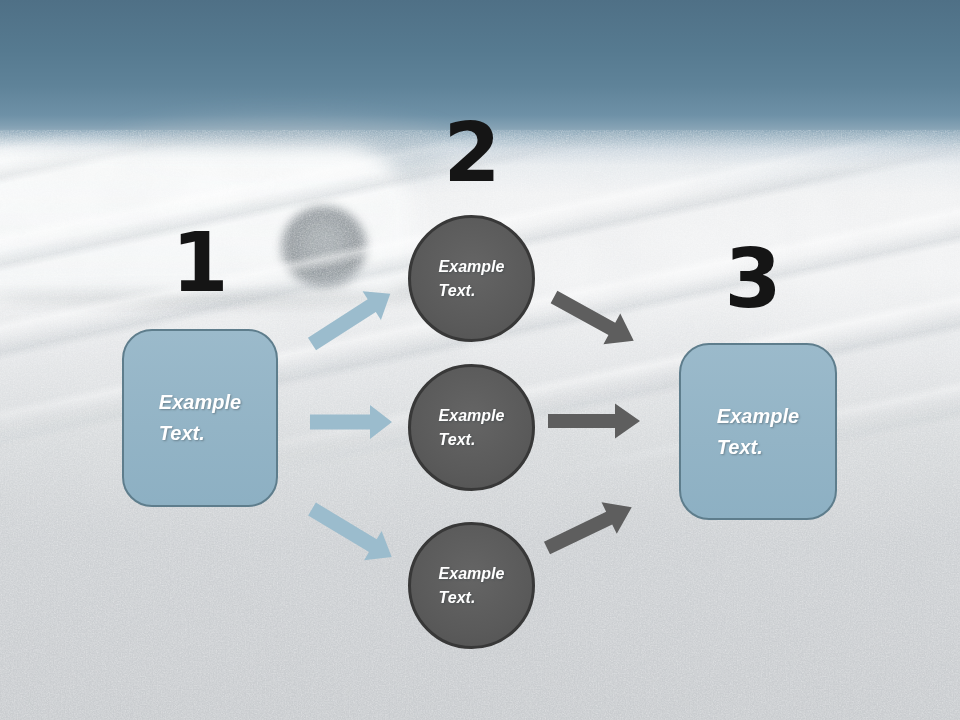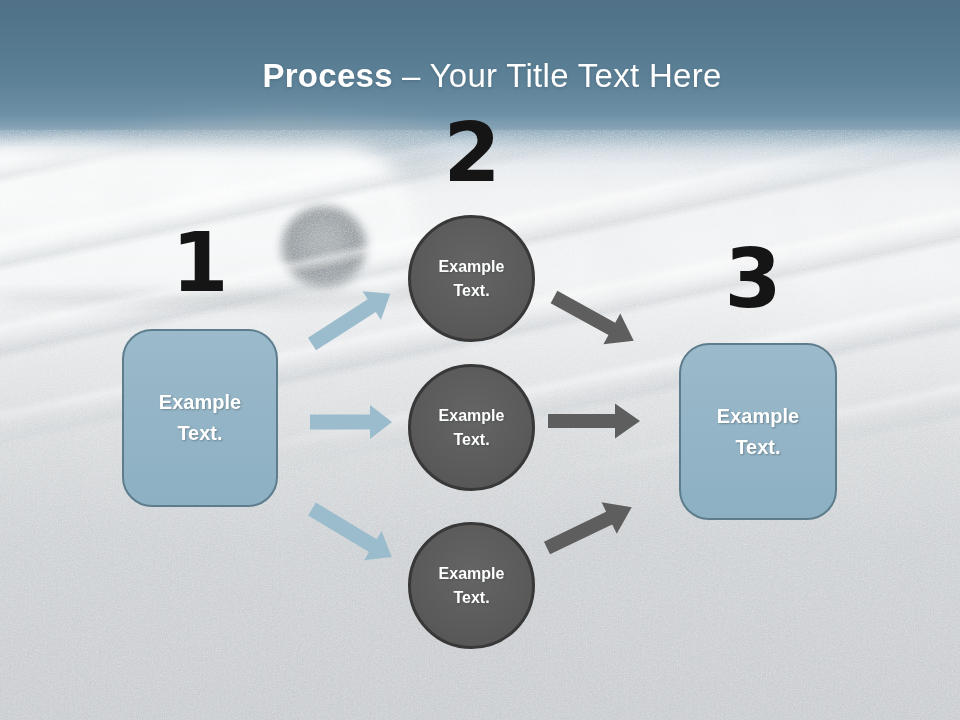--- a/index.html
+++ b/index.html
@@ -73,22 +73,22 @@
   .circle{
     position:absolute;box-sizing:border-box;width:127px;height:127px;
     background:radial-gradient(circle at 50% 42%, #656565 0%, #5a5a5a 62%, #515151 100%);
     border:3px solid #383838;border-radius:50%;
     display:flex;align-items:center;justify-content:center;
   }
   .c1{left:408px;top:215px;}
   .c2{left:408px;top:364px;}
   .c3{left:408px;top:522px;}
   .label{
-    white-space:pre-line;color:#ffffff;font-weight:bold;
-    font-size:20px;line-height:1.55;text-align:center;
+    white-space:pre-line;color:#ffffff;font-weight:bold;font-style:italic;
+    font-size:20px;line-height:1.55;text-align:left;
     text-shadow:1px 1px 2px rgba(50,60,65,.4);
   }
   .label.sm{font-size:16px;line-height:1.5;}
   
   .arrows{position:absolute;left:0;top:0;pointer-events:none;}
   .arrow-blue{fill:#9bbccd;}
   .arrow-gray{fill:#5e5e5e;}
 </style>
 </head>
 <body>
@@ -110,23 +110,20 @@
         <filter id="patches" x="0" y="0" width="100%" height="100%">
           <feTurbulence type="fractalNoise" baseFrequency="0.012" numOctaves="3" seed="8" stitchTiles="stitch"></feTurbulence>
           <feColorMatrix type="matrix" values="0 0 0 0 0.55  0 0 0 0 0.57  0 0 0 0 0.59  0.9 0 0 0 -0.35"></feColorMatrix>
         </filter>
       </defs>
       <rect width="960" height="590" filter="url(#patches)" opacity="0.18"></rect>
       <rect width="960" height="590" filter="url(#speckle)" opacity="0.45"></rect>
     </svg>
   </div>
 
-  <div class="title">
-    <span class="t-bold">Process</span><span class="t-reg">– Your Title Text Here</span>
-  </div>
 
   <div class="num num1">1</div>
   <div class="num num2">2</div>
   <div class="num num3">3</div>
 
   <svg class="arrows" width="960" height="720">
     <g transform="translate(312,344) rotate(-32.7)">
       <polygon class="arrow-blue" points="0,-7.5 71,-7.5 71,-17 93,0 71,17 71,7.5 0,7.5"></polygon>
     </g>
     <g transform="translate(310,422)">

